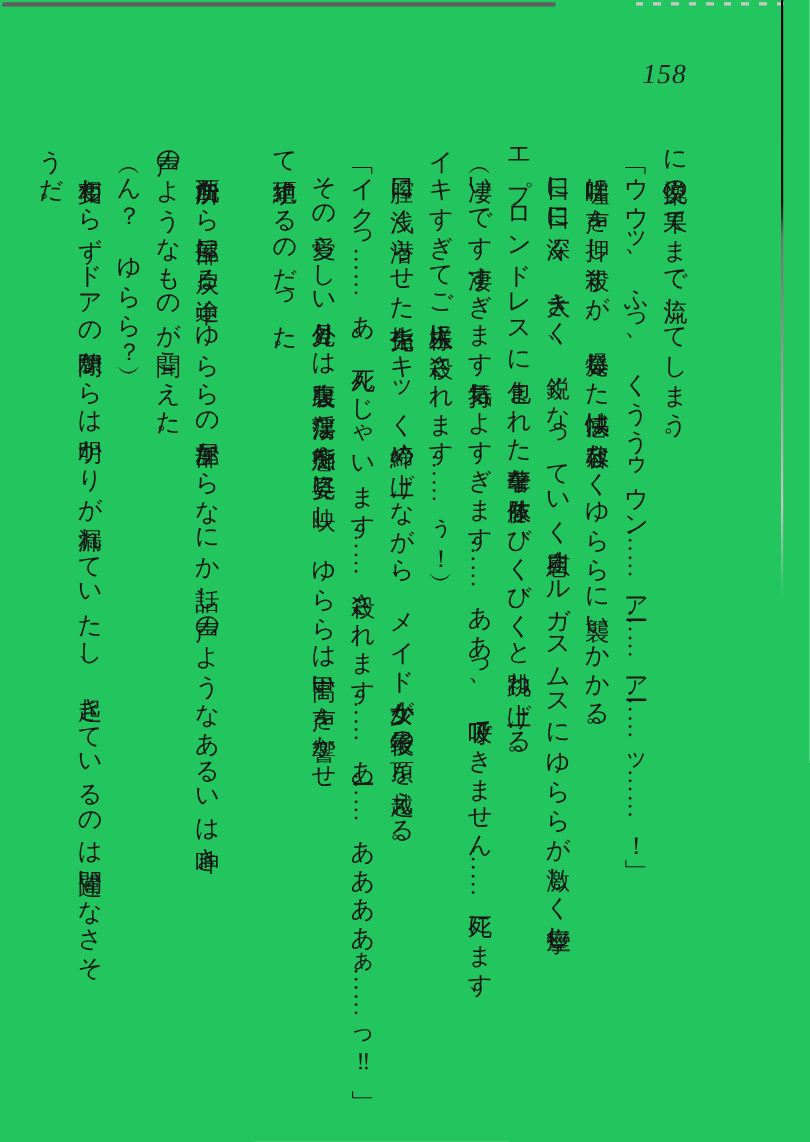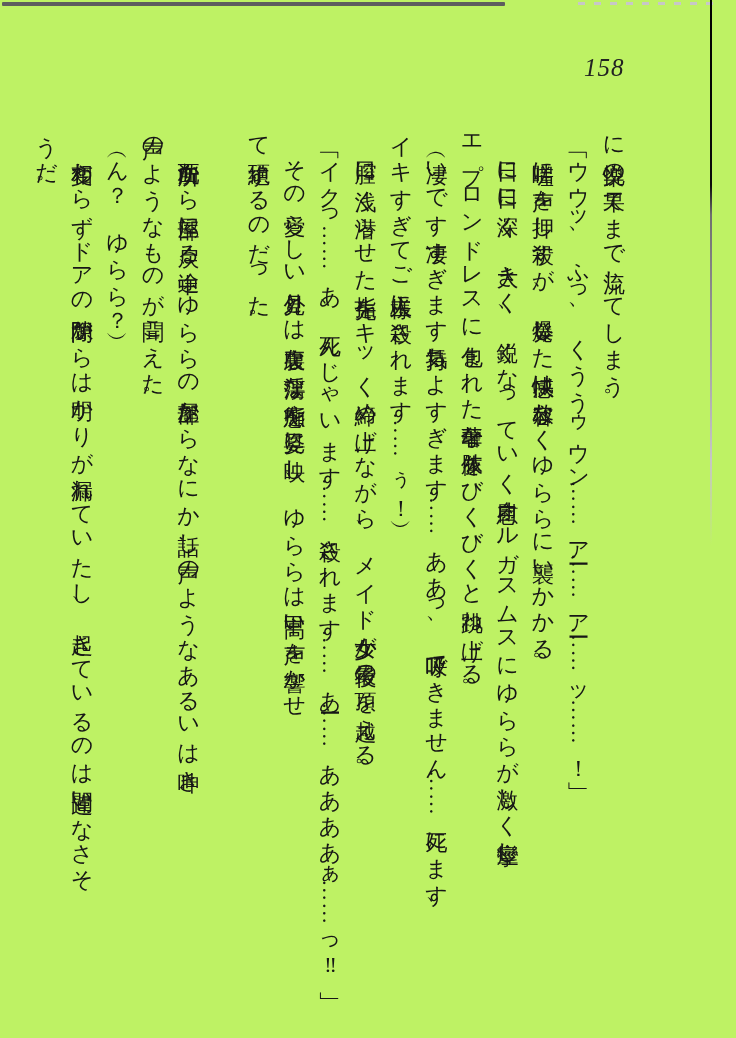--- a/index.html
+++ b/index.html
@@ -4,21 +4,21 @@
 <style>
   html,body { margin:0; padding:0; }
   body {
     width:736px; height:1038px;
     background:#ffffff;
     font-family:"Liberation Serif","DejaVu Serif",serif;
   }
   .page {
     position:relative;
     width:736px; height:1038px;
-    background:#bef264;
+    background:#22c55e;
     overflow:hidden;
   }
   
   .scan-bar {
     position:absolute; left:2px; top:2px;
     width:503px; height:4px;
     background:#5e5e5e;
     border-radius:1px;
   }
   

